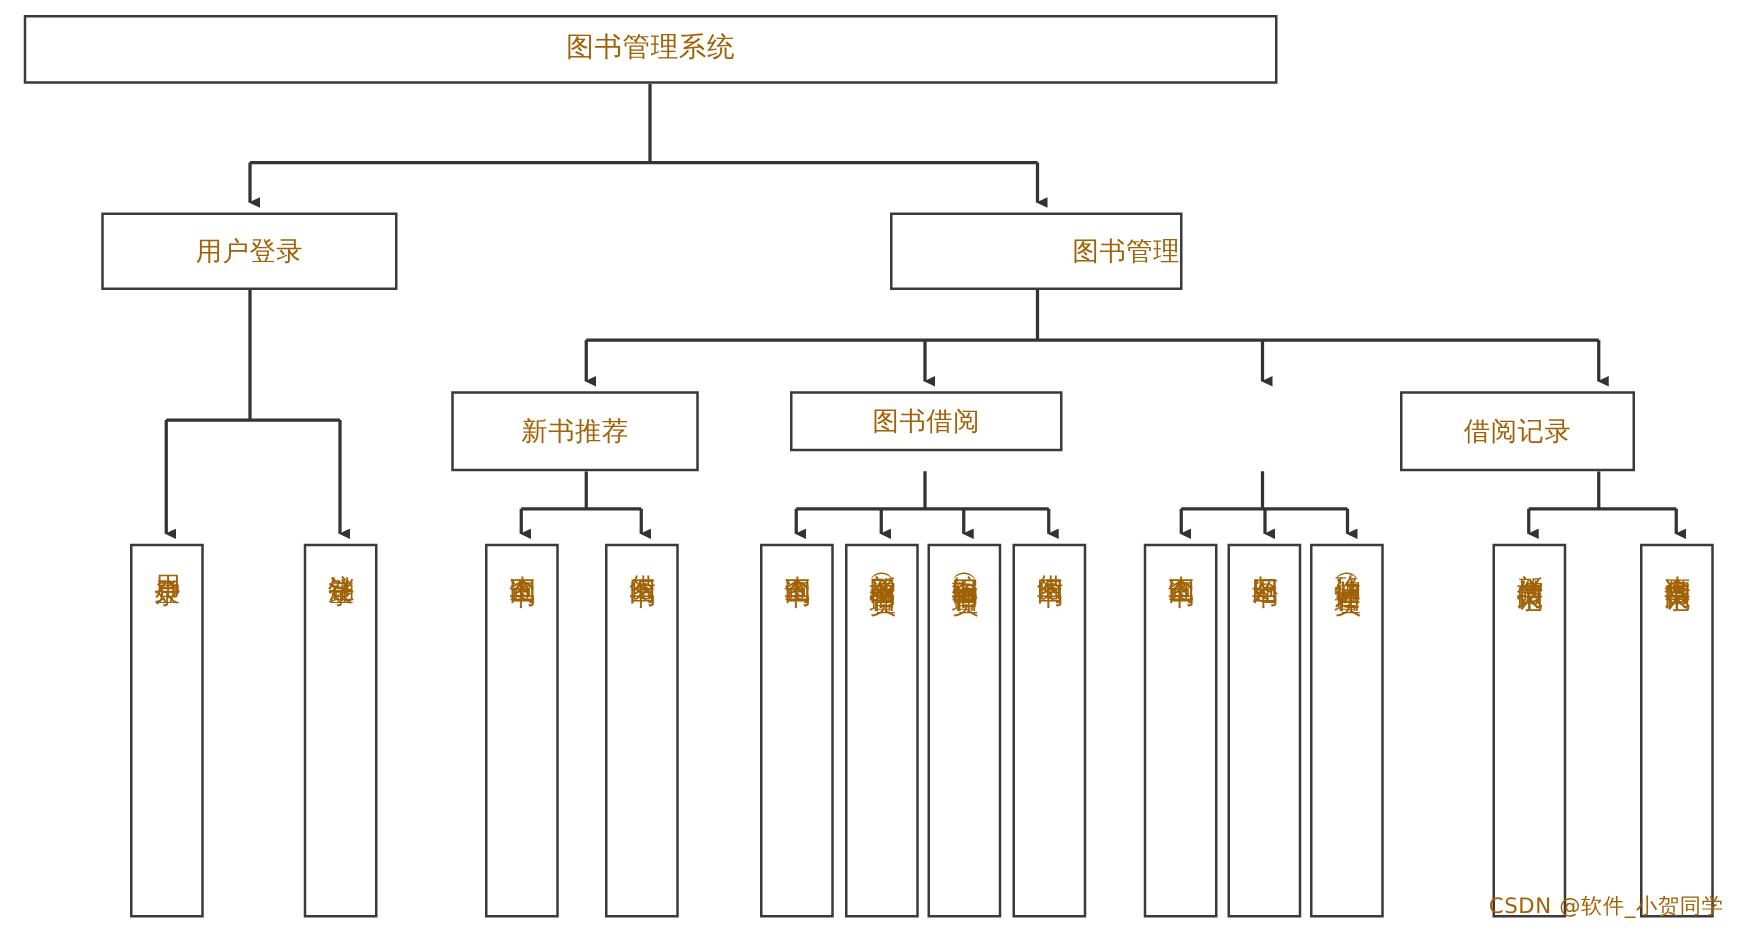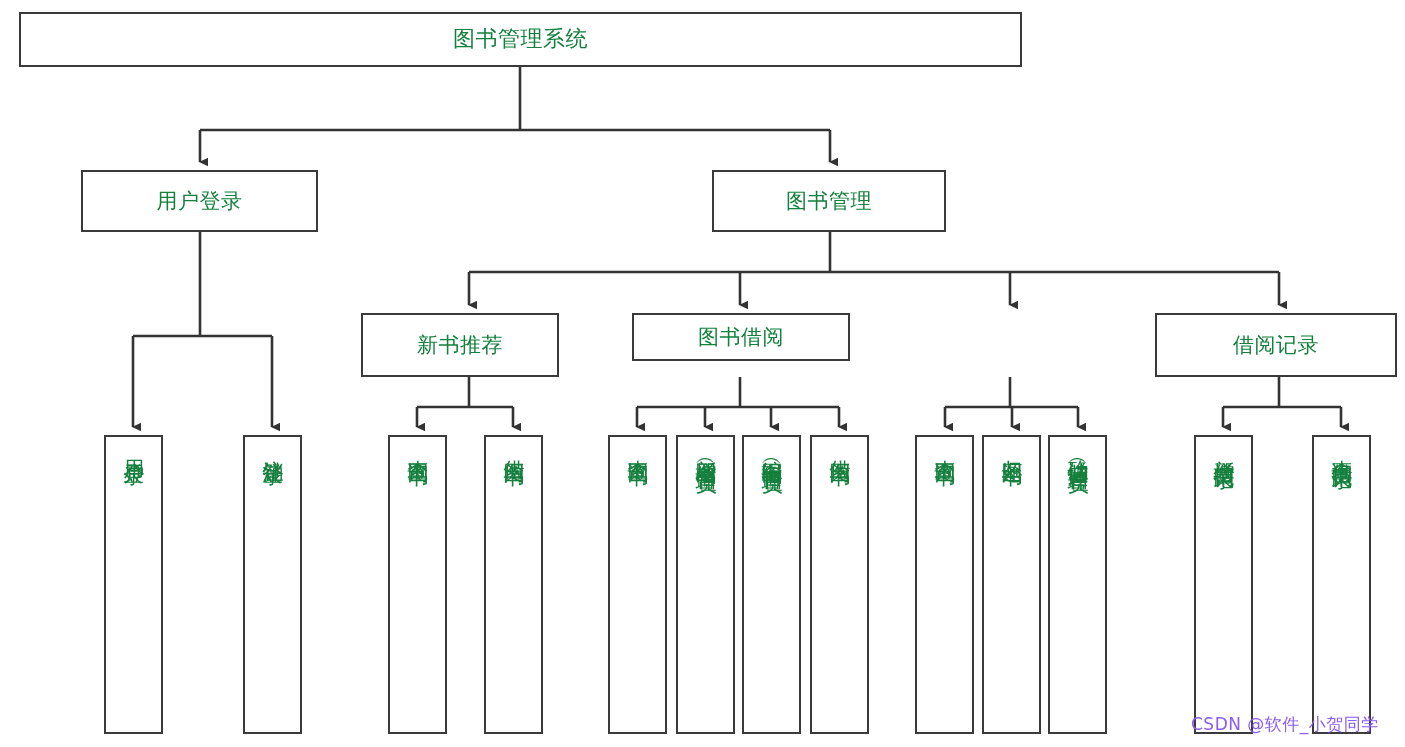--- a/index.html
+++ b/index.html
@@ -33,21 +33,21 @@
     display: flex;
     align-items: center;
     justify-content: center;
     color: #1a1a1a;
   }
   .node-label {
     display: block;
     text-align: center;
     line-height: 1.28;
     letter-spacing: 0.5px;
-    color: #15803d;
+    color: #a16207;
   }
   
   .node.horiz .node-label {
     font-size: 21px;
     writing-mode: horizontal-tb;
   }
   .node.root .node-label {
     font-size: 22px;
   }
   
@@ -63,21 +63,21 @@
     letter-spacing: 2px;
     line-height: 1;
     white-space: nowrap;
     max-height: 286px;
   }
   .watermark {
     position: absolute;
     left: 1191px;
     top: 713px;
     font-size: 17px;
-    color: #8b5cf6;
+    color: #a16207;
     white-space: nowrap;
     letter-spacing: 0.5px;
     font-family: "DejaVu Sans", "Liberation Sans", sans-serif;
   }
 </style>
 </head>
 <body>
 
 <div id="diagram-root">
 
@@ -132,34 +132,34 @@
   </svg>
 
   <div class="node horiz root" style="left:19px; top:12px; width:1003px; height:55px;">
     <span class="node-label">图书管理系统</span>
   </div>
 
   <div class="node horiz" style="left:81px; top:170px; width:237px; height:62px;">
     <span class="node-label">用户登录</span>
   </div>
 
-  <div class="node horiz" style="left:712px; top:170px; width:234px; height:62px;">
+  <div class="node horiz" style="left:712px; top:170px; width:234px; height:62px;justify-content:flex-end;">
     <span class="node-label">图书管理</span>
   </div>
 
   <div class="node horiz" style="left:361px; top:313px; width:198px; height:64px;">
     <span class="node-label">新书推荐</span>
   </div>
 
   <div class="node horiz" style="left:632px; top:313px; width:218px; height:48px;">
     <span class="node-label">图书借阅</span>
   </div>
 
 
-  <div class="node horiz" style="left:1155px; top:313px; width:242px; height:64px;">
+  <div class="node horiz" style="left:1120px; top:313px; width:188px; height:64px;">
     <span class="node-label">借阅记录</span>
   </div>
 
   <div class="node vert" style="left:104px; top:435px; width:59px; height:299px;">
     <span class="node-label">用户登录</span>
   </div>
 
   <div class="node vert" style="left:243px; top:435px; width:59px; height:299px;">
     <span class="node-label">注销登录</span>
   </div>

